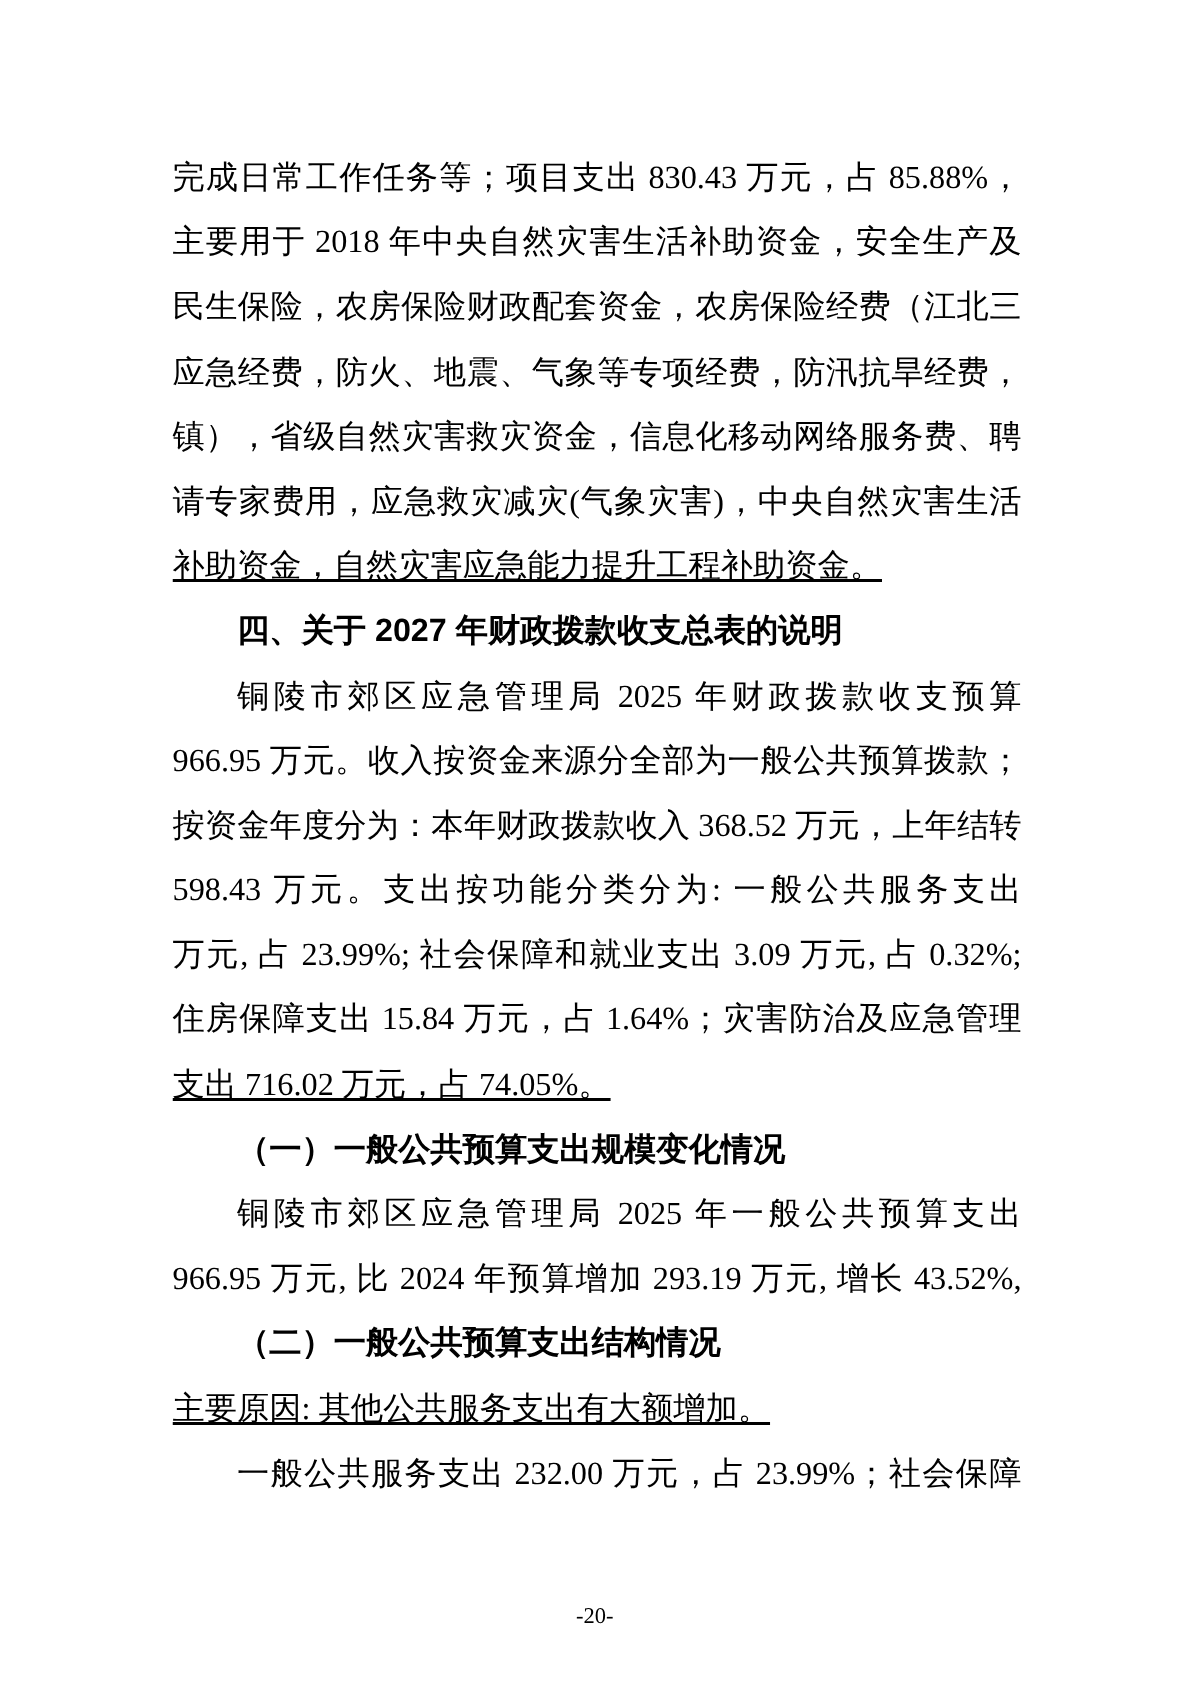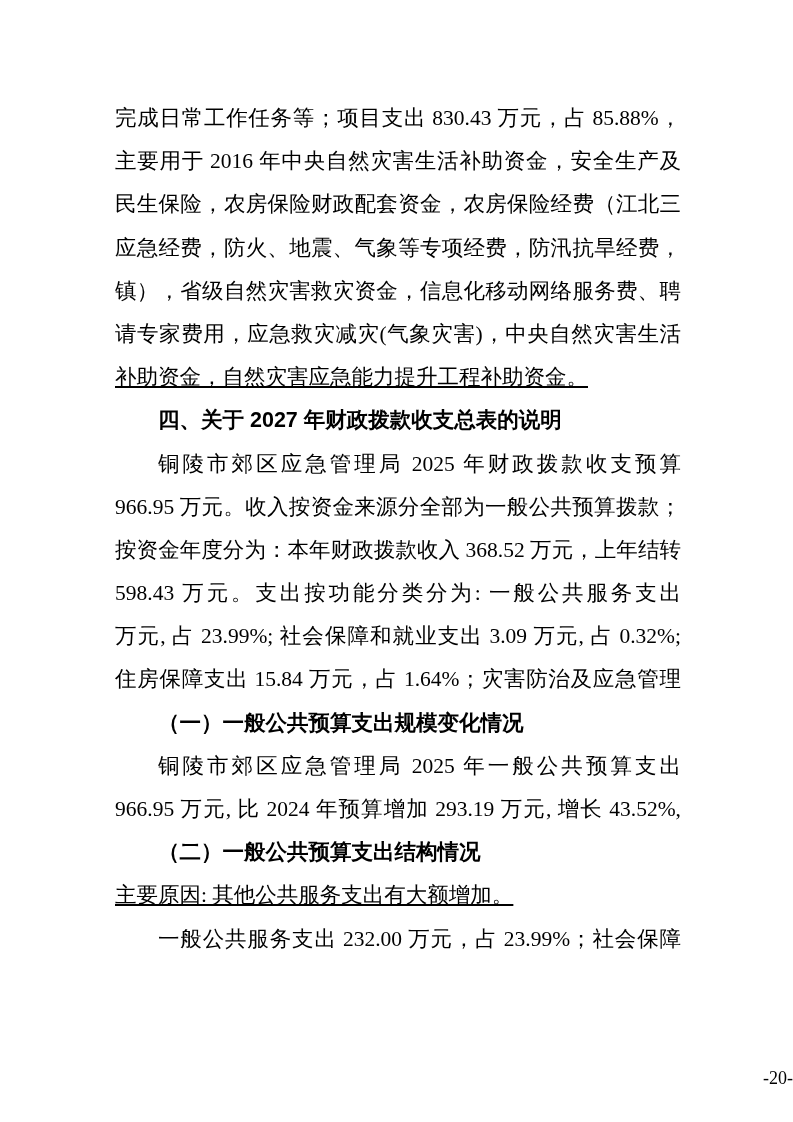--- a/index.html
+++ b/index.html
@@ -53,48 +53,49 @@
     font-weight: bold;
     text-align: left;
     text-align-last: left;
     text-indent: 43px;
   }
   .page-number {
     position: absolute;
     top: 1068px;
     left: 0;
     width: 100%;
-    text-align: right;
-    font-size: 18px;
+    text-align: center;
+    font-size: 15px;
     line-height: 20px;
     font-family: "Liberation Serif", "DejaVu Serif", serif;
   }
 </style>
 </head>
 <body>
 
 <div class="page">
   <div class="text-block">
 
     <div class="line">完成日常工作任务等；项目支出 830.43 万元，占 85.88%，</div>
-    <div class="line">主要用于 2016 年中央自然灾害生活补助资金，安全生产及</div>
+    <div class="line">主要用于 2018 年中央自然灾害生活补助资金，安全生产及</div>
     <div class="line">民生保险，农房保险财政配套资金，农房保险经费（江北三</div>
     <div class="line">应急经费，防火、地震、气象等专项经费，防汛抗旱经费，</div>
     <div class="line">镇），省级自然灾害救灾资金，信息化移动网络服务费、聘</div>
     <div class="line">请专家费用，应急救灾减灾(气象灾害)，中央自然灾害生活</div>
     <div class="line short">补助资金，自然灾害应急能力提升工程补助资金。</div>
 
     <div class="line h-main">四、关于 2027 年财政拨款收支总表的说明</div>
 
     <div class="line indent">铜陵市郊区应急管理局 2025 年财政拨款收支预算</div>
     <div class="line">966.95 万元。收入按资金来源分全部为一般公共预算拨款；</div>
     <div class="line">按资金年度分为：本年财政拨款收入 368.52 万元，上年结转</div>
     <div class="line">598.43 万元。支出按功能分类分为: 一般公共服务支出 232.00</div>
     <div class="line">万元, 占 23.99%; 社会保障和就业支出 3.09 万元, 占 0.32%;</div>
     <div class="line">住房保障支出 15.84 万元，占 1.64%；灾害防治及应急管理</div>
+    <div class="line short">支出 716.02 万元，占 74.05%。</div>
 
 
     <div class="line h-sub">（一）一般公共预算支出规模变化情况</div>
 
     <div class="line indent">铜陵市郊区应急管理局 2025 年一般公共预算支出</div>
     <div class="line">966.95 万元, 比 2024 年预算增加 293.19 万元, 增长 43.52%,</div>
     <div class="line h-sub">（二）一般公共预算支出结构情况</div>
 
     <div class="line short">主要原因: 其他公共服务支出有大额增加。</div>
 

